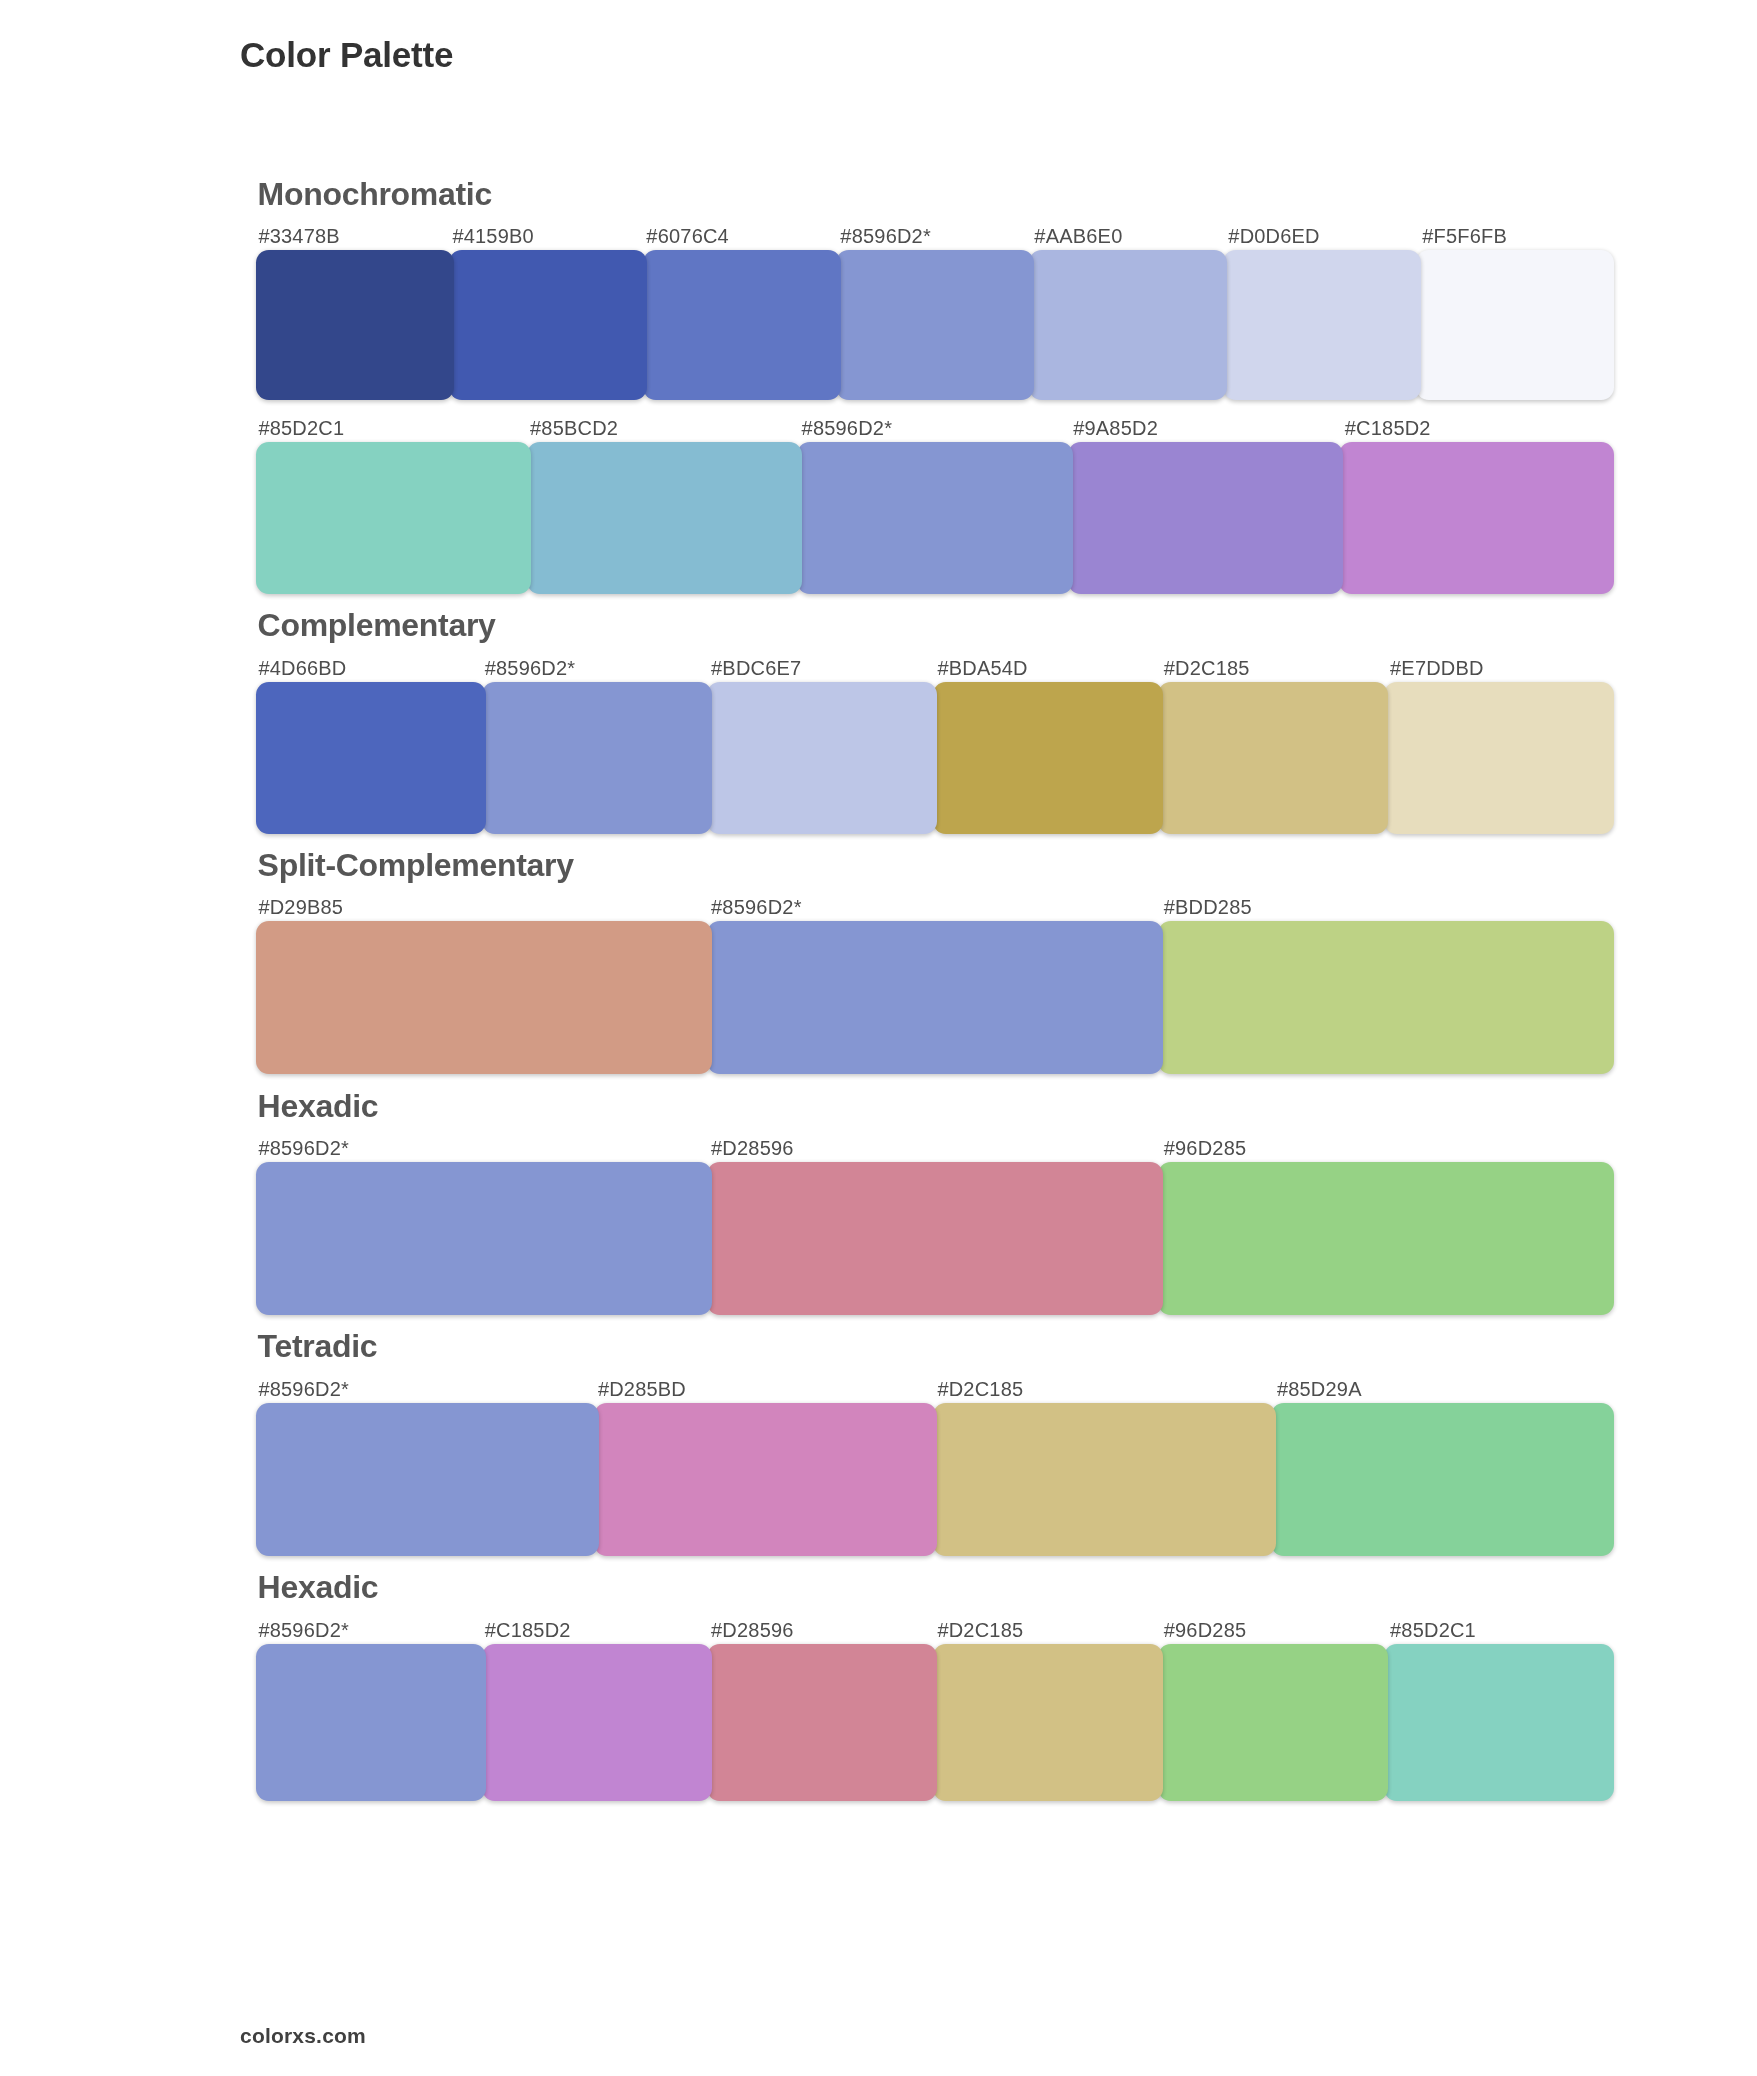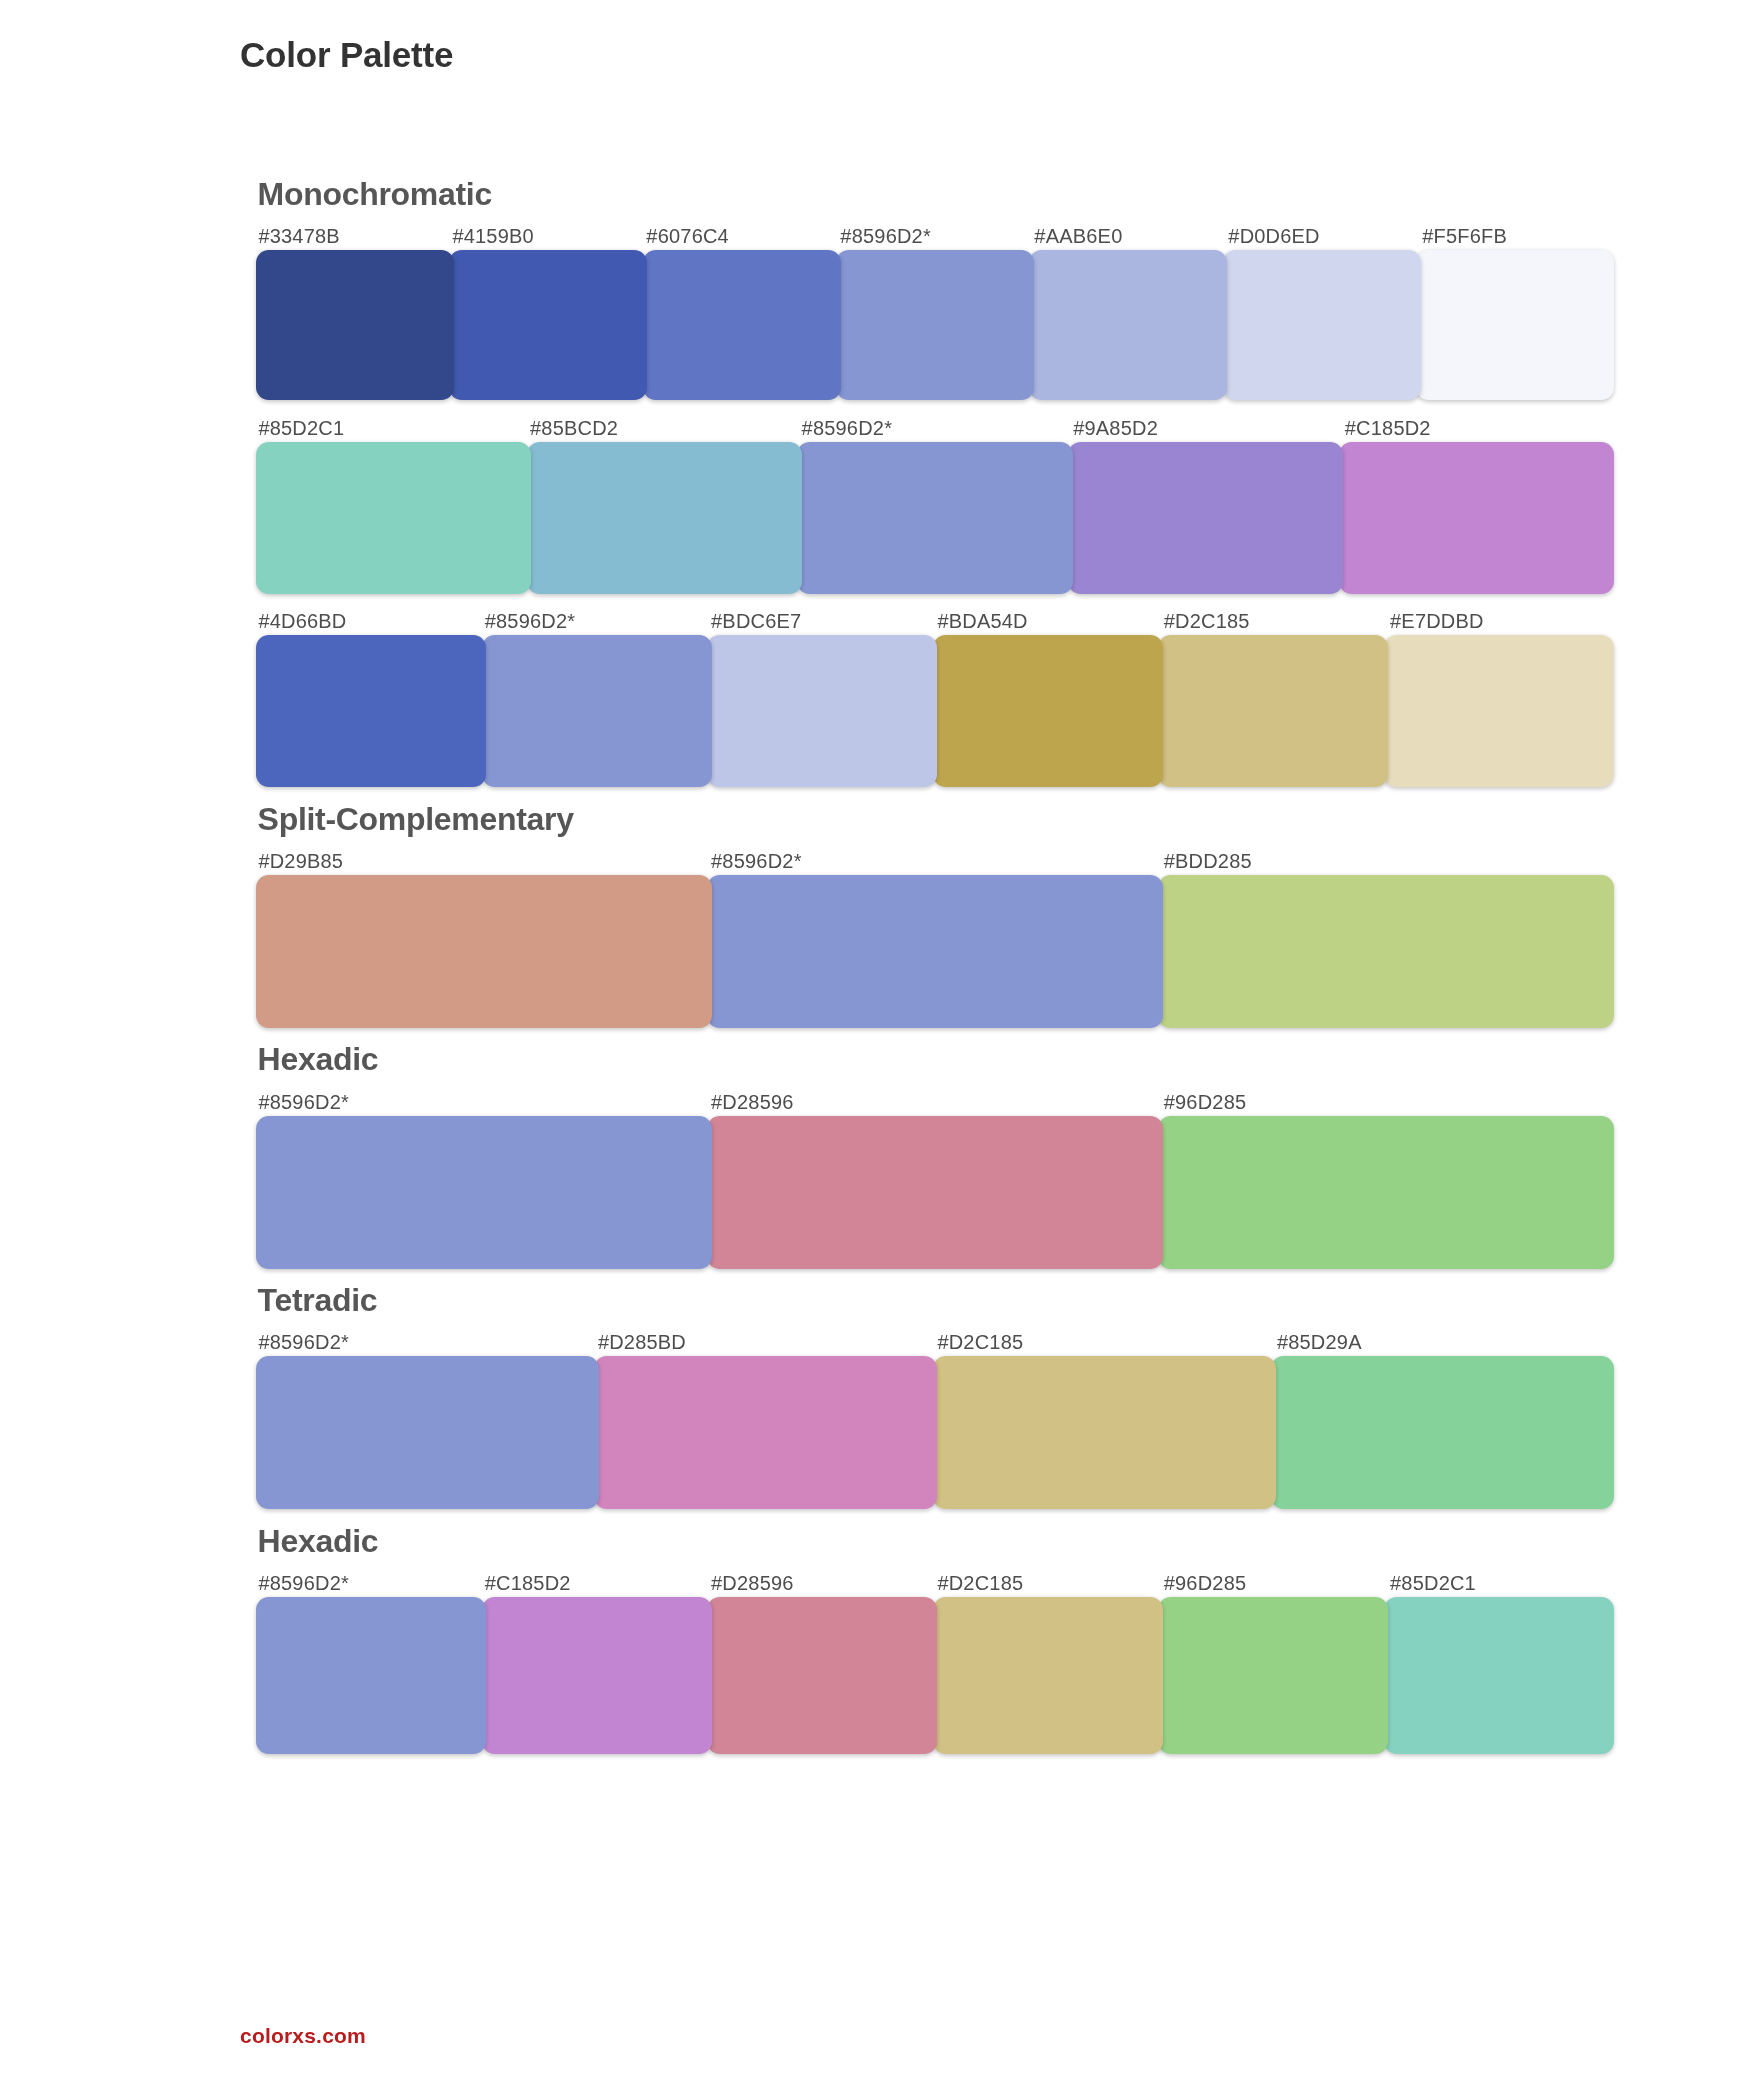--- a/index.html
+++ b/index.html
@@ -112,21 +112,21 @@
   .sec-tetra  .swatch { height: 153px; }
   .sec-hexa   .swatch { height: 157px; }
 
   
   .footer {
     position: absolute;
     left: 240px;
     bottom: 29px;
     font-size: 21px;
     font-weight: bold;
-    color: #b91c1c;
+    color: #404040;
     letter-spacing: 0.2px;
   }
 </style>
 </head>
 <body>
 
 <div class="page">
 
   <div class="header">
     <h2 class="page-subtitle">Color Palette</h2>
@@ -164,20 +164,21 @@
         </div>
         <div class="swatch-row">
           <div class="swatch" title="#85D2C1" style="width: calc(20% + 4.8px); background: rgb(133, 210, 193);"></div>
           <div class="swatch" title="#85BCD2" style="width: calc(20% + 4.8px); background: rgb(133, 188, 210);"></div>
           <div class="swatch" title="#8596D2*" style="width: calc(20% + 4.8px); background: rgb(133, 150, 210);"></div>
           <div class="swatch" title="#9A85D2" style="width: calc(20% + 4.8px); background: rgb(154, 133, 210);"></div>
           <div class="swatch" title="#C185D2" style="width: calc(20% + 4.8px); background: rgb(193, 133, 210);"></div>
         </div>
       </div>
       <div class="section sec-comp">
+        <div class="section-title">Complementary</div>
         <div class="swatch-labels">
           <div class="swatch-label" style="width: 16.6667%;">#4D66BD</div>
           <div class="swatch-label" style="width: 16.6667%;">#8596D2*</div>
           <div class="swatch-label" style="width: 16.6667%;">#BDC6E7</div>
           <div class="swatch-label" style="width: 16.6667%;">#BDA54D</div>
           <div class="swatch-label" style="width: 16.6667%;">#D2C185</div>
           <div class="swatch-label" style="width: 16.6667%;">#E7DDBD</div>
         </div>
         <div class="swatch-row">
           <div class="swatch" title="#4D66BD" style="width: calc(16.6667% + 4.8px); background: rgb(77, 102, 189);"></div>

